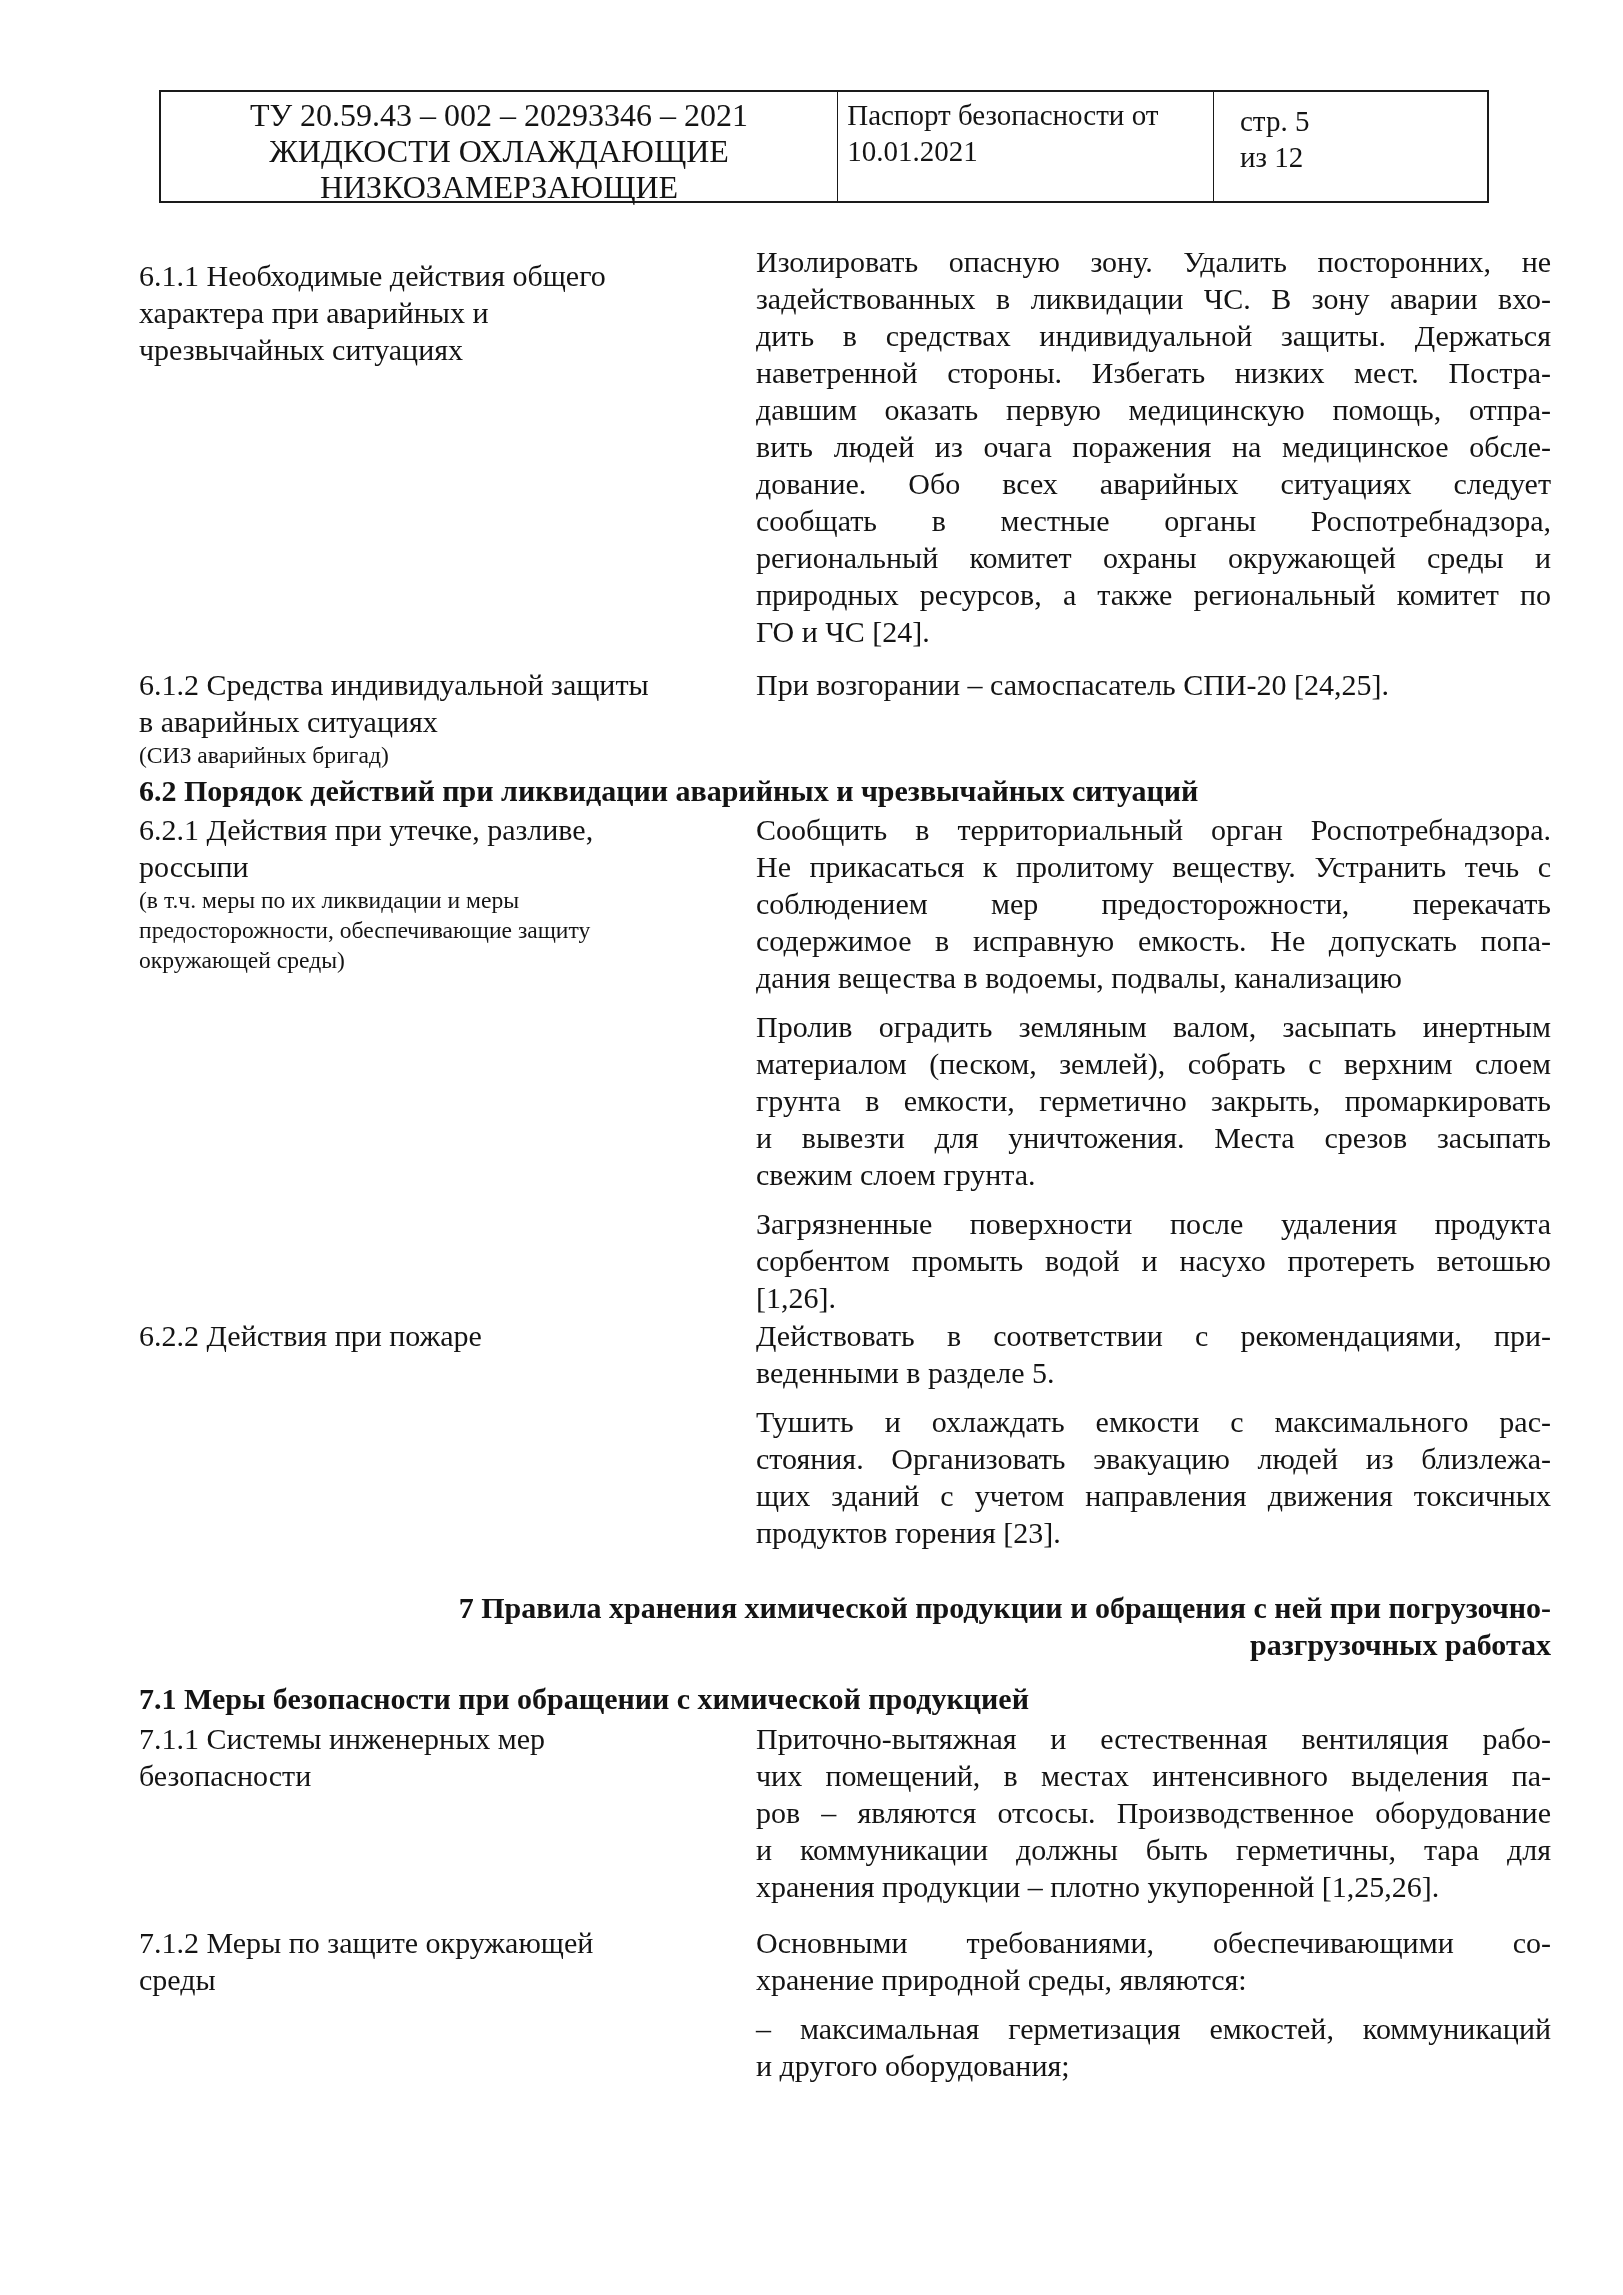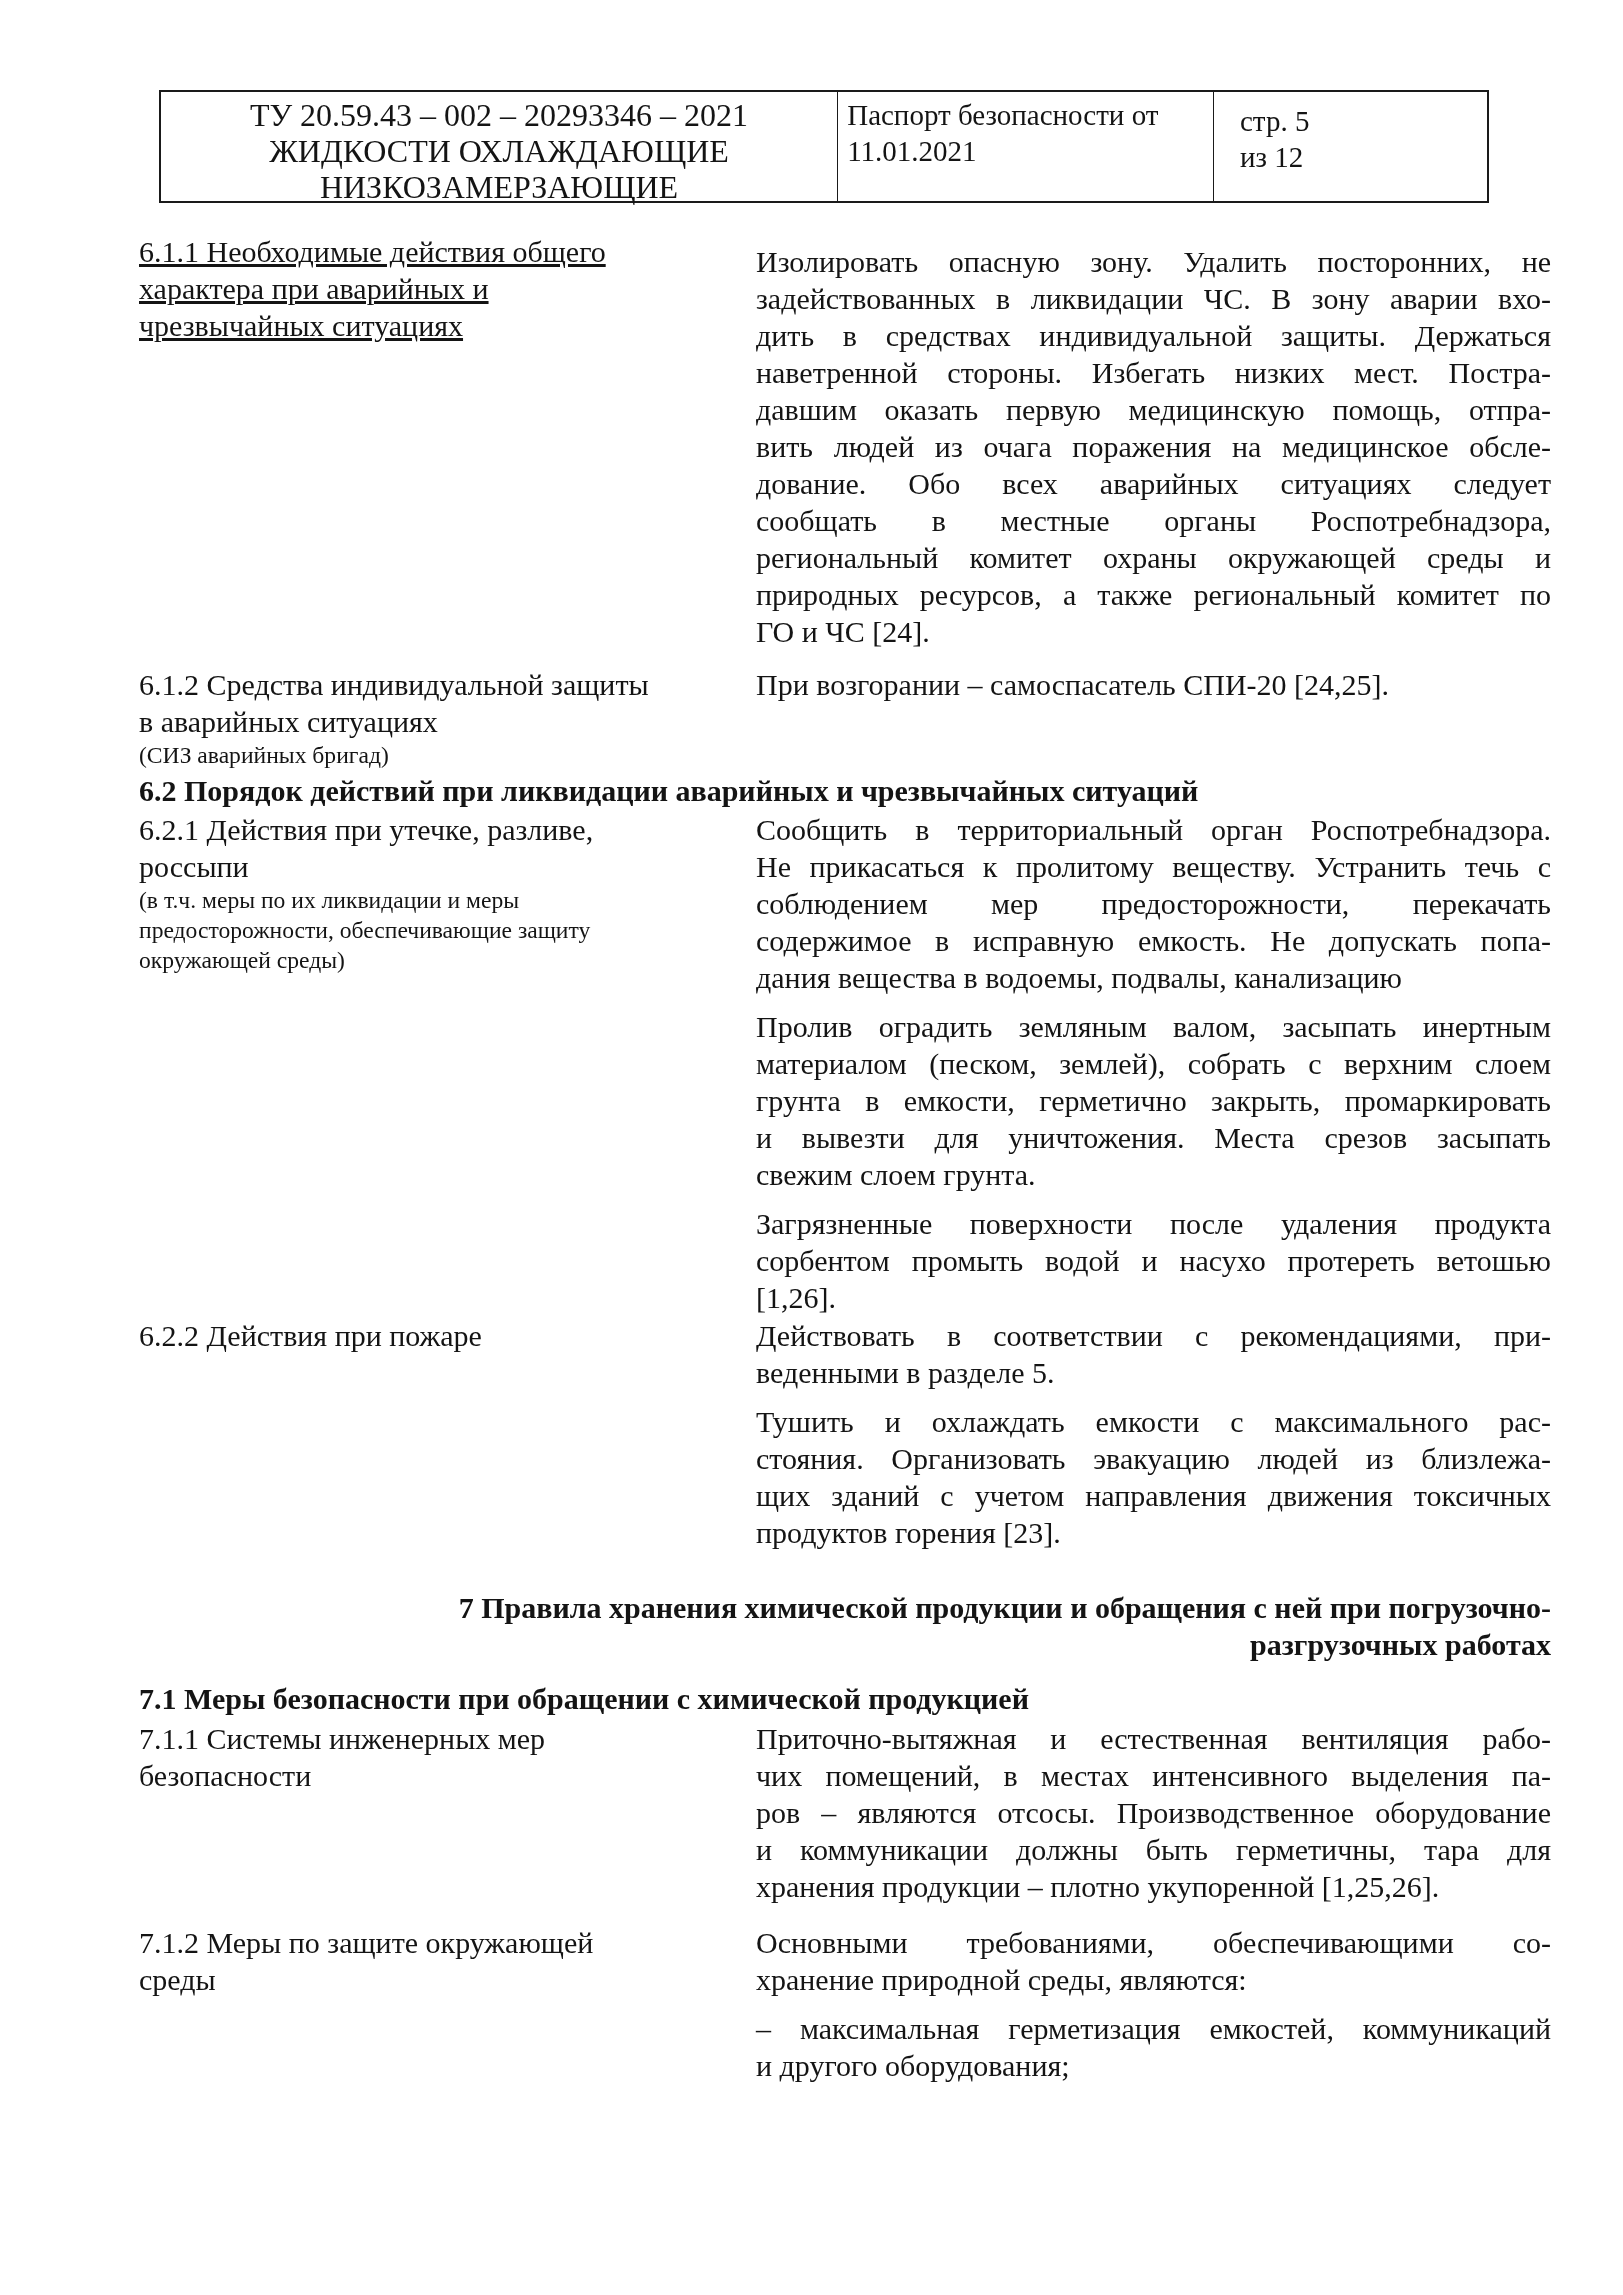--- a/index.html
+++ b/index.html
@@ -34,29 +34,29 @@
 <div class="page">
 
   <div class="hdr">
     <div class="c1">
       <span class="line">ТУ 20.59.43 – 002 – 20293346 – 2021</span>
       <span class="line">ЖИДКОСТИ ОХЛАЖДАЮЩИЕ</span>
       <span class="line">НИЗКОЗАМЕРЗАЮЩИЕ</span>
     </div>
     <div class="c2">
       <span class="line">Паспорт безопасности от</span>
-      <span class="line">11.01.2021</span>
+      <span class="line">10.01.2021</span>
     </div>
     <div class="c3">
       <span class="line">стр. 5</span>
       <span class="line">из 12</span>
     </div>
   </div>
 
-  <div class="txt left" style="top:233px;text-decoration:underline;">
+  <div class="txt left" style="top:257px;">
     <span class="line">6.1.1 Необходимые действия общего</span>
     <span class="line">характера при аварийных и</span>
     <span class="line">чрезвычайных ситуациях</span>
   </div>
   <div class="txt right" style="top:243px;">
     <span class="line jl">Изолировать опасную зону. Удалить посторонних, не</span>
     <span class="line jl">задействованных в ликвидации ЧС. В зону аварии вхо-</span>
     <span class="line jl">дить в средствах индивидуальной защиты. Держаться</span>
     <span class="line jl">наветренной стороны. Избегать низких мест. Постра-</span>
     <span class="line jl">давшим оказать первую медицинскую помощь, отпра-</span>

